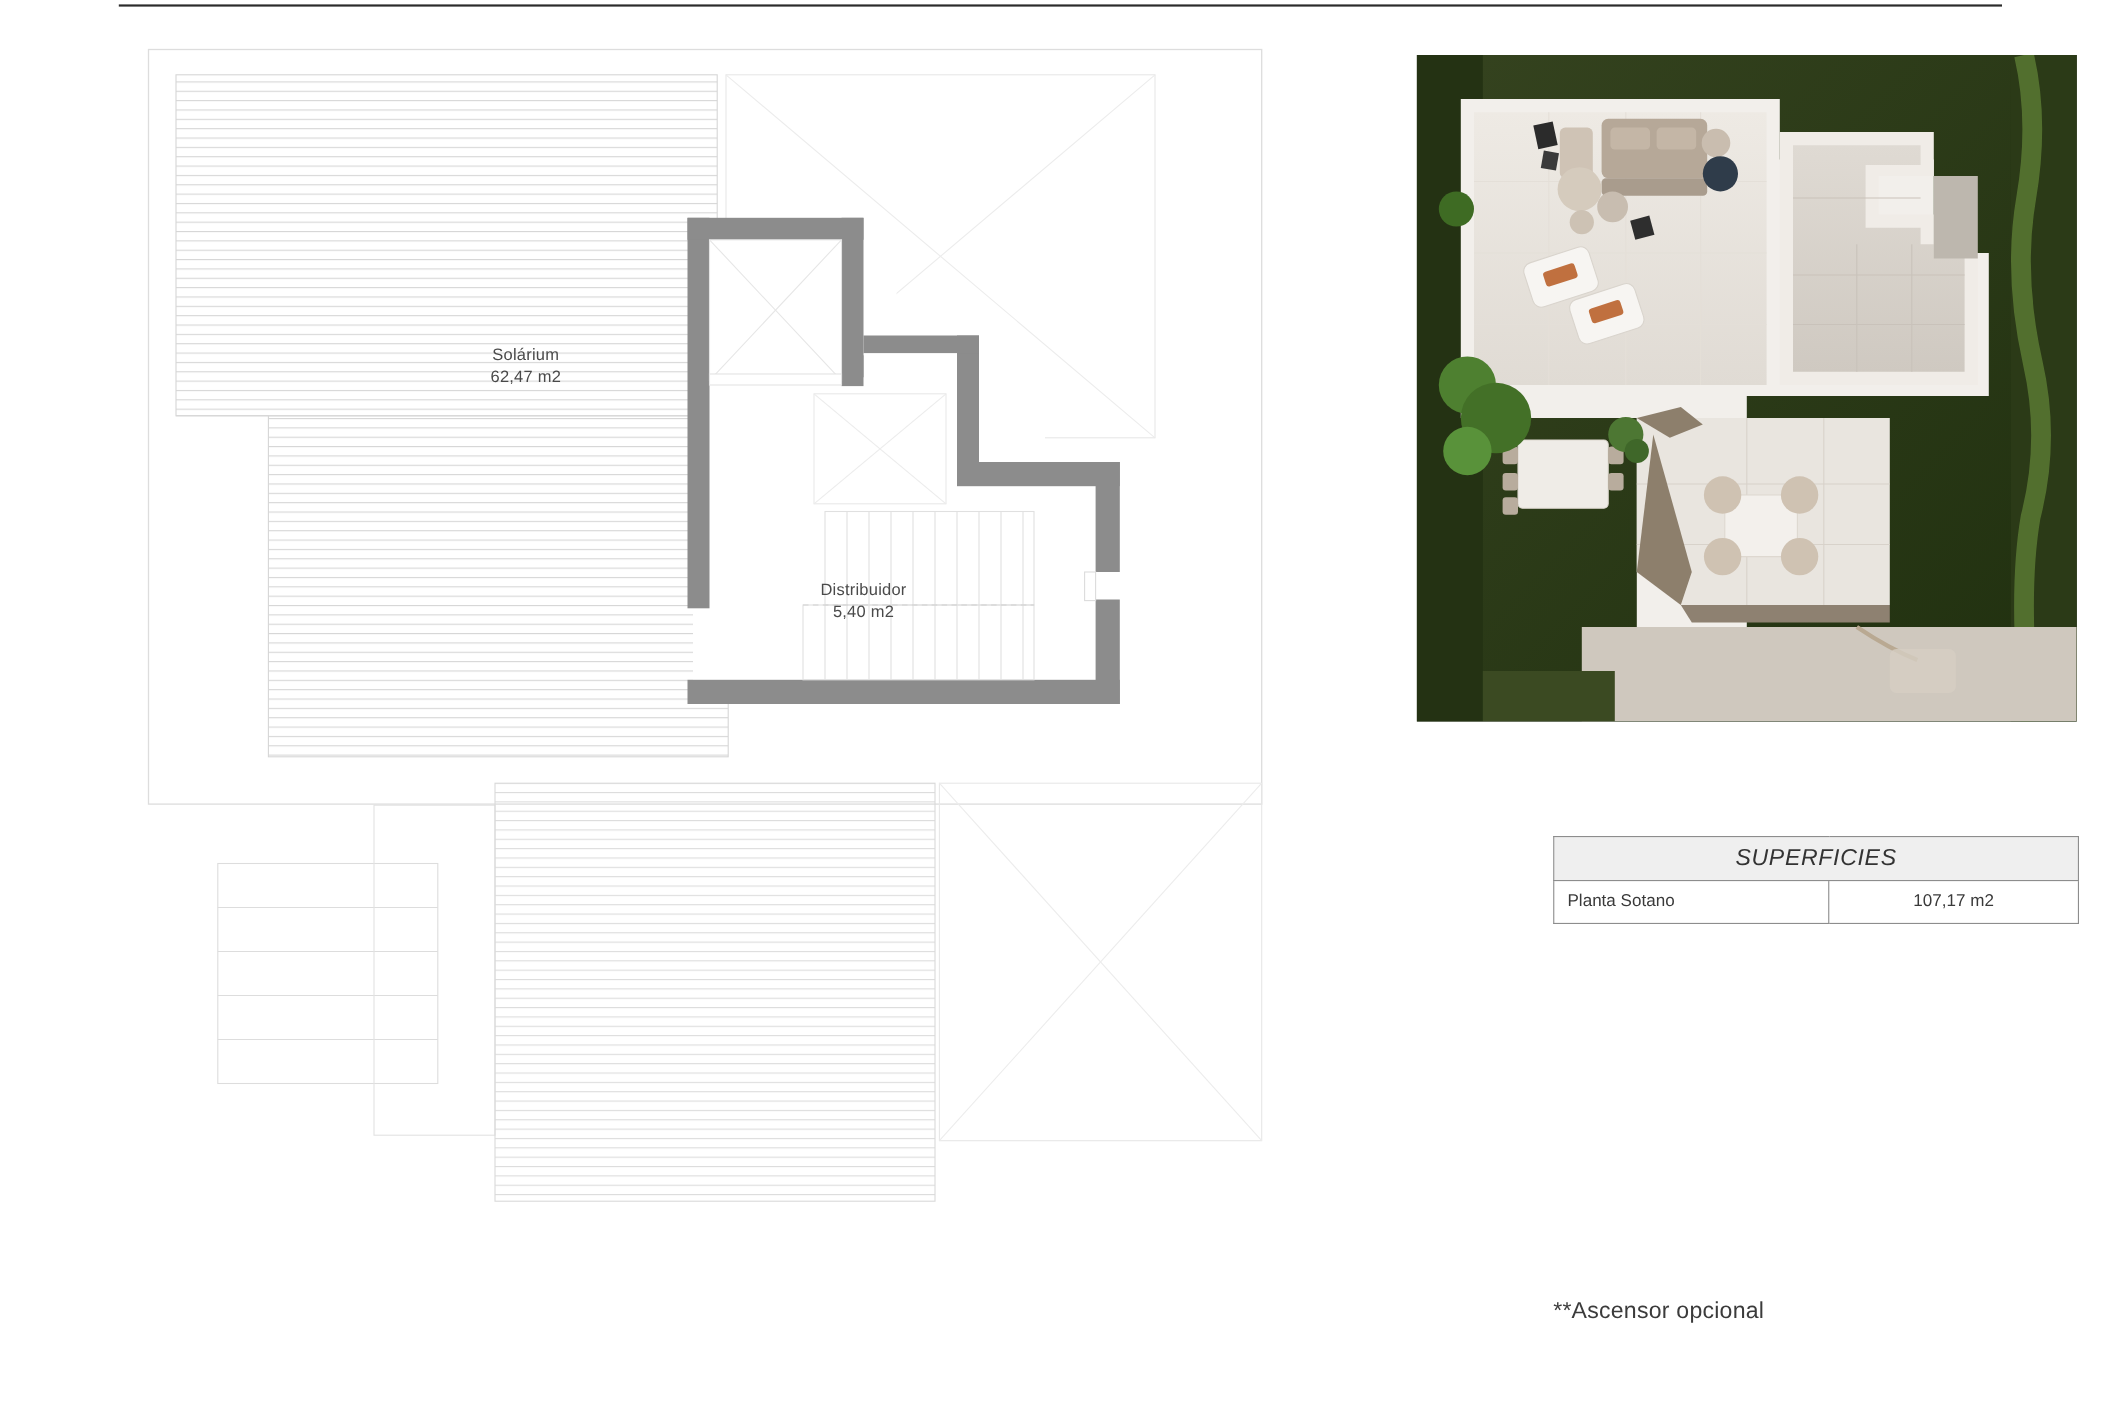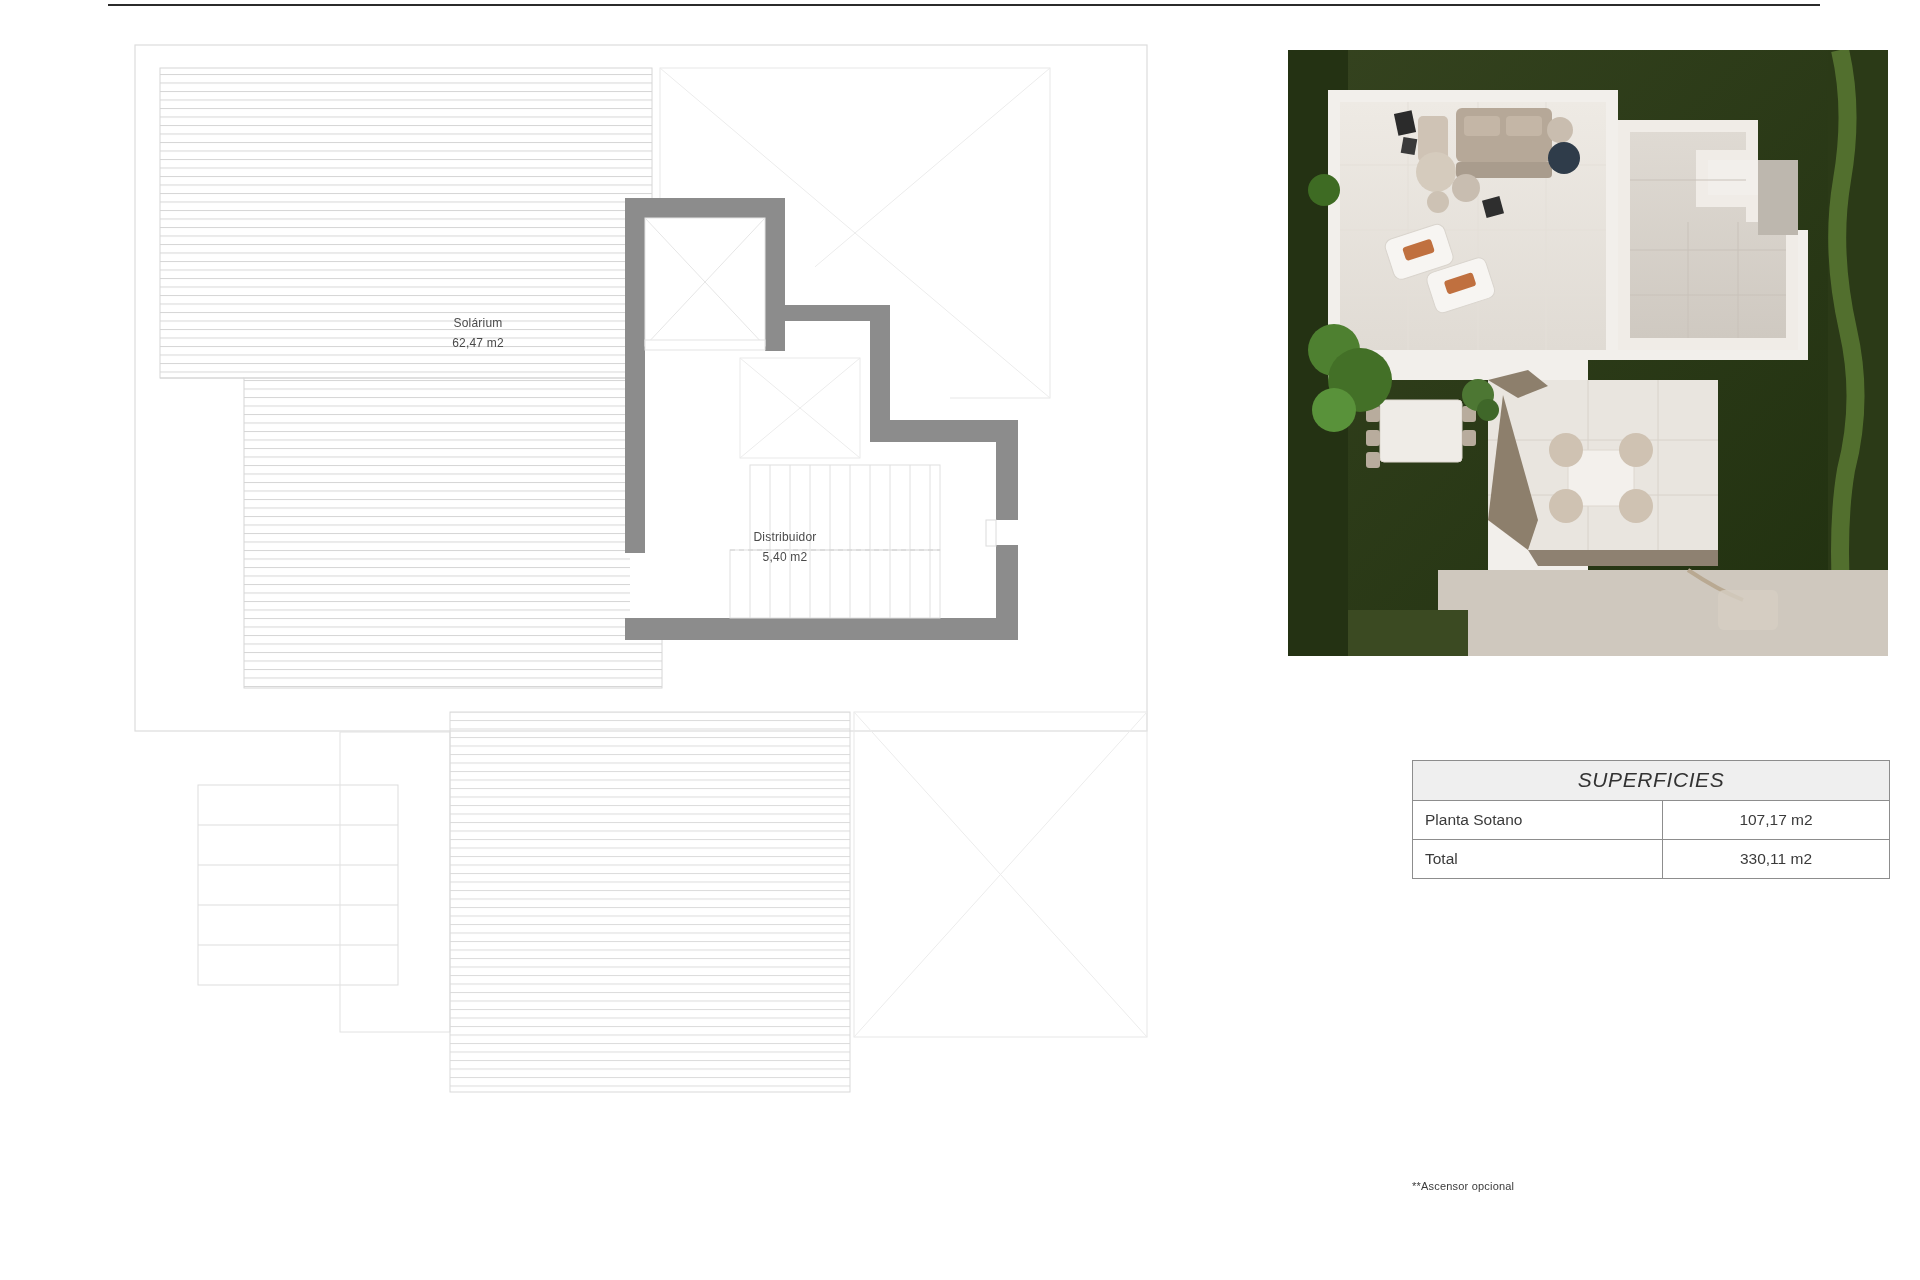--- a/index.html
+++ b/index.html
@@ -87,29 +87,29 @@
     width: 225px;
     text-align: left;
   }
   table.surfaces td.value {
     text-align: center;
   }
   .footnote {
     position: absolute;
     left: 1412px;
     top: 1180px;
-    font-size: 11px;
+    font-size: 21px;
     color: #3b3b3b;
     letter-spacing: 0.2px;
   }
 
   
   .plan-label {
     position: absolute;
-    font-size: 12px;
+    font-size: 15px;
     color: #4a4a4a;
     text-align: center;
     line-height: 20px;
     letter-spacing: 0.2px;
     white-space: nowrap;
   }
   #label-solarium { left: 398px; top: 313px; width: 160px; }
   #label-distribuidor { left: 705px; top: 527px; width: 160px; }
 </style>
 </head>
@@ -344,23 +344,19 @@
       <thead>
         <tr>
           <th class="title" colspan="2">SUPERFICIES</th>
         </tr>
       </thead>
       <tbody>
         <tr>
           <td class="label">Planta Sotano</td>
           <td class="value">107,17 m2</td>
         </tr>
-        <tr>
-          <td class="label">Total</td>
-          <td class="value">330,11 m2</td>
-        </tr>
       </tbody>
     </table>
   </div>
 
   <div class="footnote">**Ascensor opcional</div>
 
 </div>
 
 </body></html>

